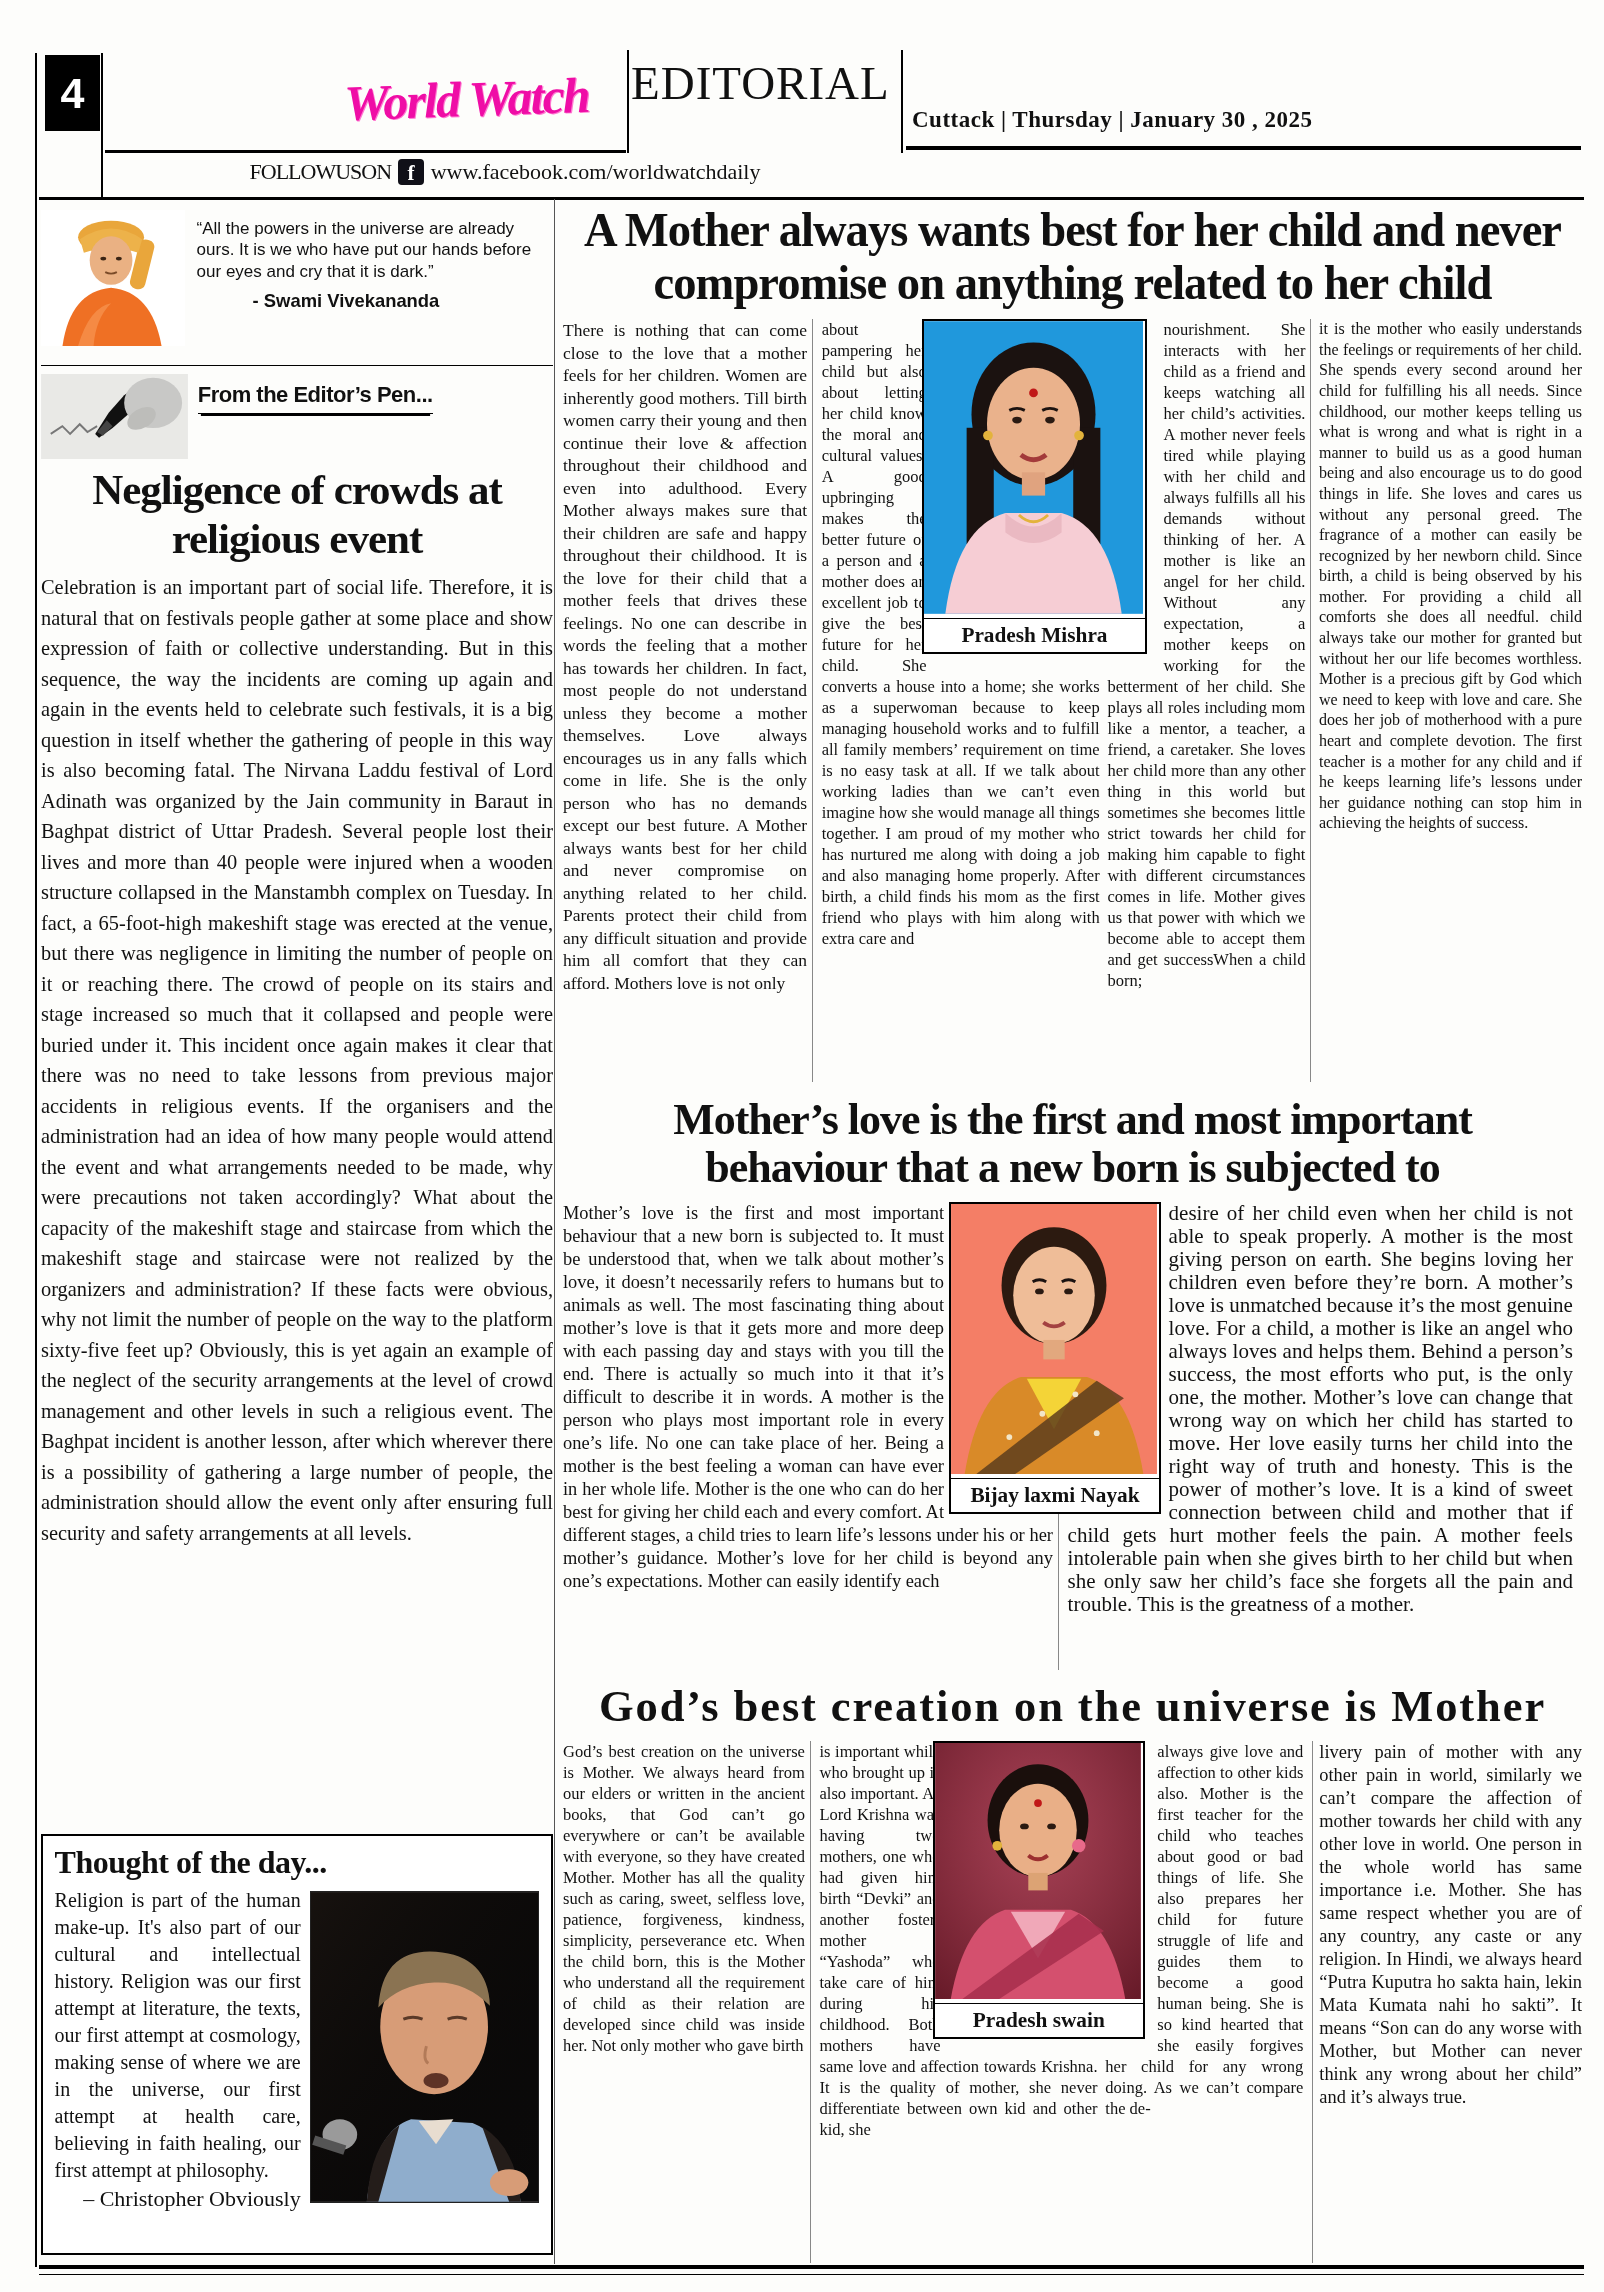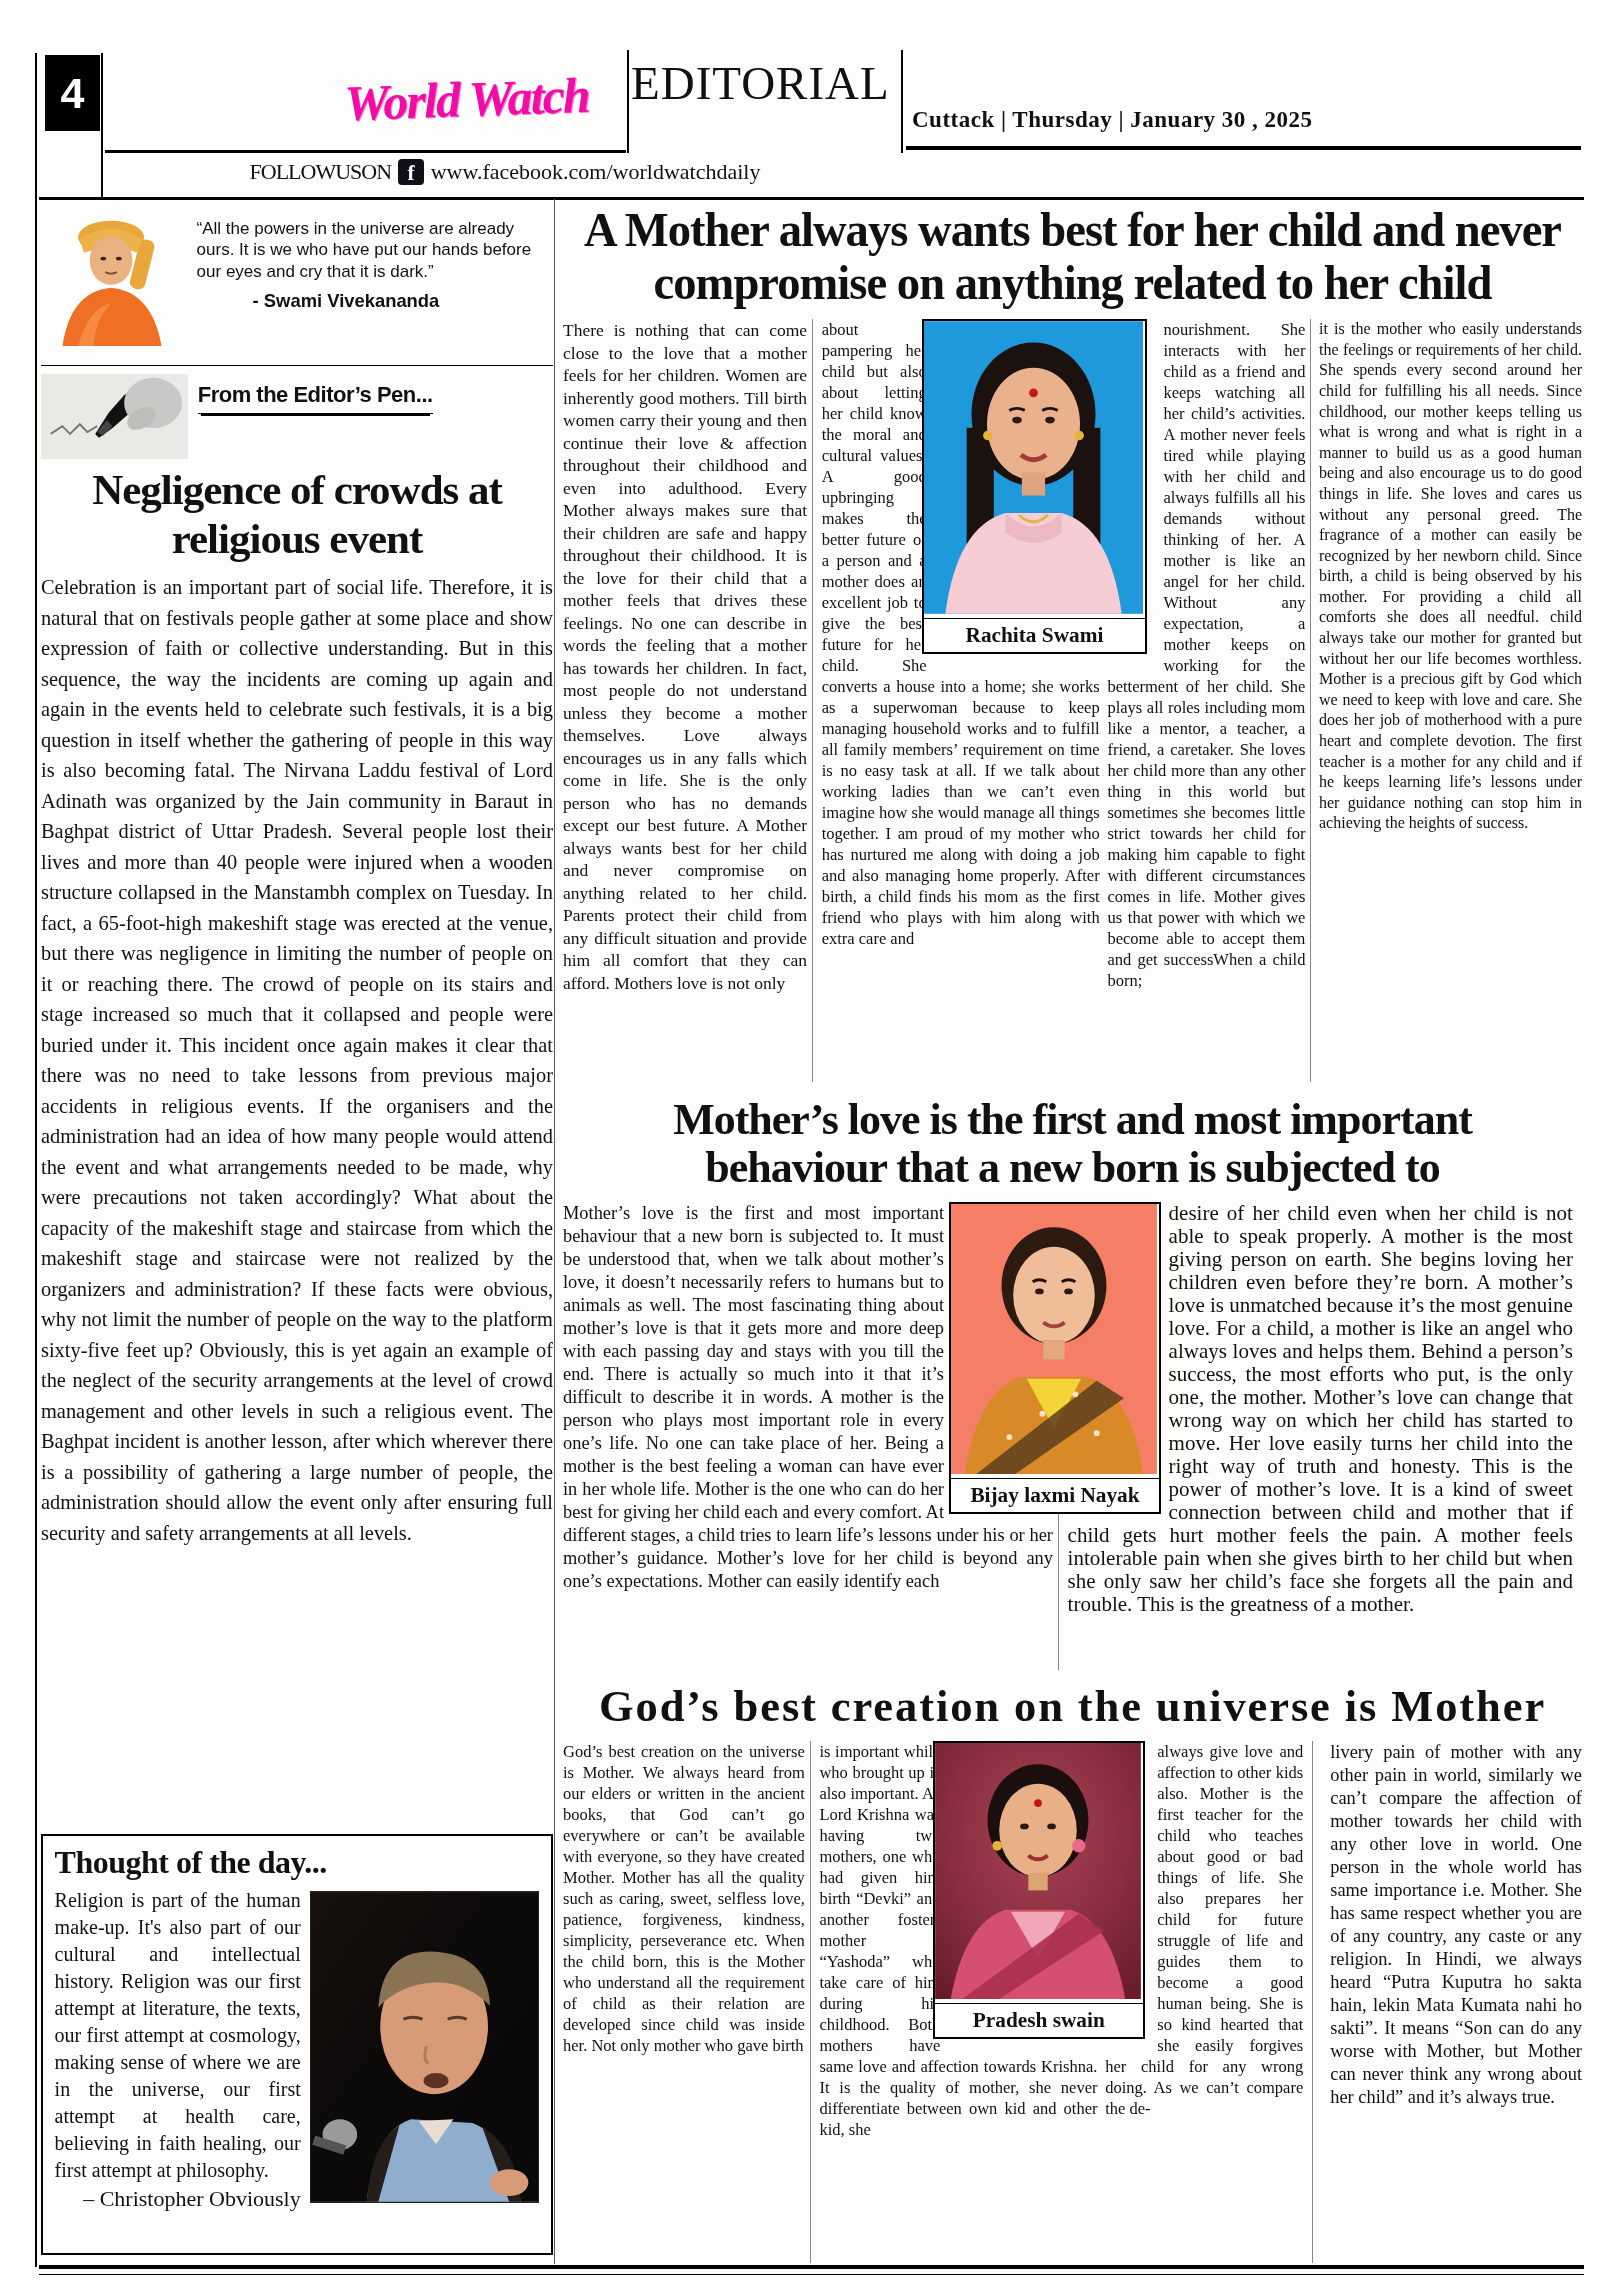--- a/index.html
+++ b/index.html
@@ -96,21 +96,21 @@
   .a2-left  { width:490px; font-size:18.4px; line-height:23px; }
   .a2-right { width:515px; padding-left:8.7px; margin-left:4.9px; font-size:21px; line-height:23px; }
   .a2-spr { width:109px; height:312px; }
   .a2-spl { width:101px; height:312px; }
   
   .a3-body { height:522px; overflow:hidden; }
   .a3-col1 { width:245px; font-size:16.5px; line-height:21px; }
   .a3-mid  { width:497px; padding-left:8.7px; margin-left:4.9px; position:relative; }
   .a3-col2 { width:278px; font-size:16.5px; line-height:21px; }
   .a3-col3 { width:198px; margin-left:7.8px; font-size:16.5px; line-height:21px; }
-  .a3-col4 { width:273px; padding-left:17px; margin-left:9px; font-size:18.4px; line-height:23px; }
+  .a3-col4 { width:273px; padding-left:6px; margin-left:9px; font-size:18.4px; line-height:23px; }
   .a3-spr { width:157px; height:303px; }
   .a3-spl { width:52px;  height:303px; }
 
   .bottom-rule { position:absolute; left:39px; top:2265px; width:1545px; height:9.7px;
                  border-top:4.9px solid #000; border-bottom:1.9px solid #000; }
 </style>
 </head>
 <body>
 
 <div class="page">
@@ -224,21 +224,21 @@
               <path d="M88 92 Q96 88 104 92" stroke="#1b1210" stroke-width="3" fill="none"></path>
               <path d="M122 92 Q130 88 138 92" stroke="#1b1210" stroke-width="3" fill="none"></path>
               <path d="M100 138 Q113 148 126 138" stroke="#a33a3a" stroke-width="5" fill="none"></path>
               <circle cx="66" cy="118" r="5" fill="#e3b33c"></circle>
               <circle cx="160" cy="118" r="5" fill="#e3b33c"></circle>
               <rect x="101" y="156" width="24" height="24" fill="#e0a37f"></rect>
               <path d="M22 302 Q34 212 84 198 L142 198 Q192 212 204 302 Z" fill="#f6cdd4"></path>
               <path d="M84 198 Q113 226 142 198 L142 218 Q113 240 84 218 Z" fill="#eab9c2"></path>
               <path d="M98 200 Q113 214 128 200" stroke="#e3b33c" stroke-width="3" fill="none"></path>
             </svg>
-            <figcaption>Rachita Swami</figcaption>
+            <figcaption>Pradesh Mishra</figcaption>
           </figure>
           <div class="mid-cols">
             <div class="a1-col2"><span class="sp-r a1-spr"></span><span>about pampering her child but also about letting her child know the moral and cultural values. A good upbringing makes the better future of a person and a mother does an excellent job to give the best future for her child. She converts a house into a home; she works as a superwoman because to keep managing household works and to fulfill all family members’ requirement on time is no easy task at all. If we talk about working ladies than we can’t even imagine how she would manage all things together. I am proud of my mother who has nurtured me along with doing a job and also managing home properly. After birth, a child finds his mom as the first friend who plays with him along with extra care and</span></div>
             <div class="a1-col3"><span class="sp-l a1-spl"></span><span>nourishment. She interacts with her child as a friend and keeps watching all her child’s activities. A mother never feels tired while playing with her child and always fulfills all his demands without thinking of her. A mother is like an angel for her child. Without any expectation, a mother keeps on working for the betterment of her child. She plays all roles including mom like a mentor, a teacher, a friend, a caretaker. She loves her child more than any other thing in this world but sometimes she becomes little strict towards her child for making him capable to fight with different circumstances comes in life. Mother gives us that power with which we become able to accept them and get successWhen a child born;</span></div>
           </div>
         </div>
         <div class="a1-col4 sep">it is the mother who easily understands the feelings or requirements of her child. She spends every second around her child for fulfilling his all needs. Since childhood, our mother keeps telling us what is wrong and what is right in a manner to build us as a good human being and also encourage us to do good things in life. She loves and cares us without any personal greed. The fragrance of a mother can easily be recognized by her newborn child. Since birth, a child is being observed by his mother. For providing a child all comforts she does all needful. child always take our mother for granted but without her our life becomes worthless. Mother is a precious gift by God which we need to keep with love and care. She does her job of motherhood with a pure heart and complete devotion. The first teacher is a mother for any child and if he keeps learning life’s lessons under her guidance nothing can stop him in achieving the heights of success.</div>
       </div>
     </section>
 

